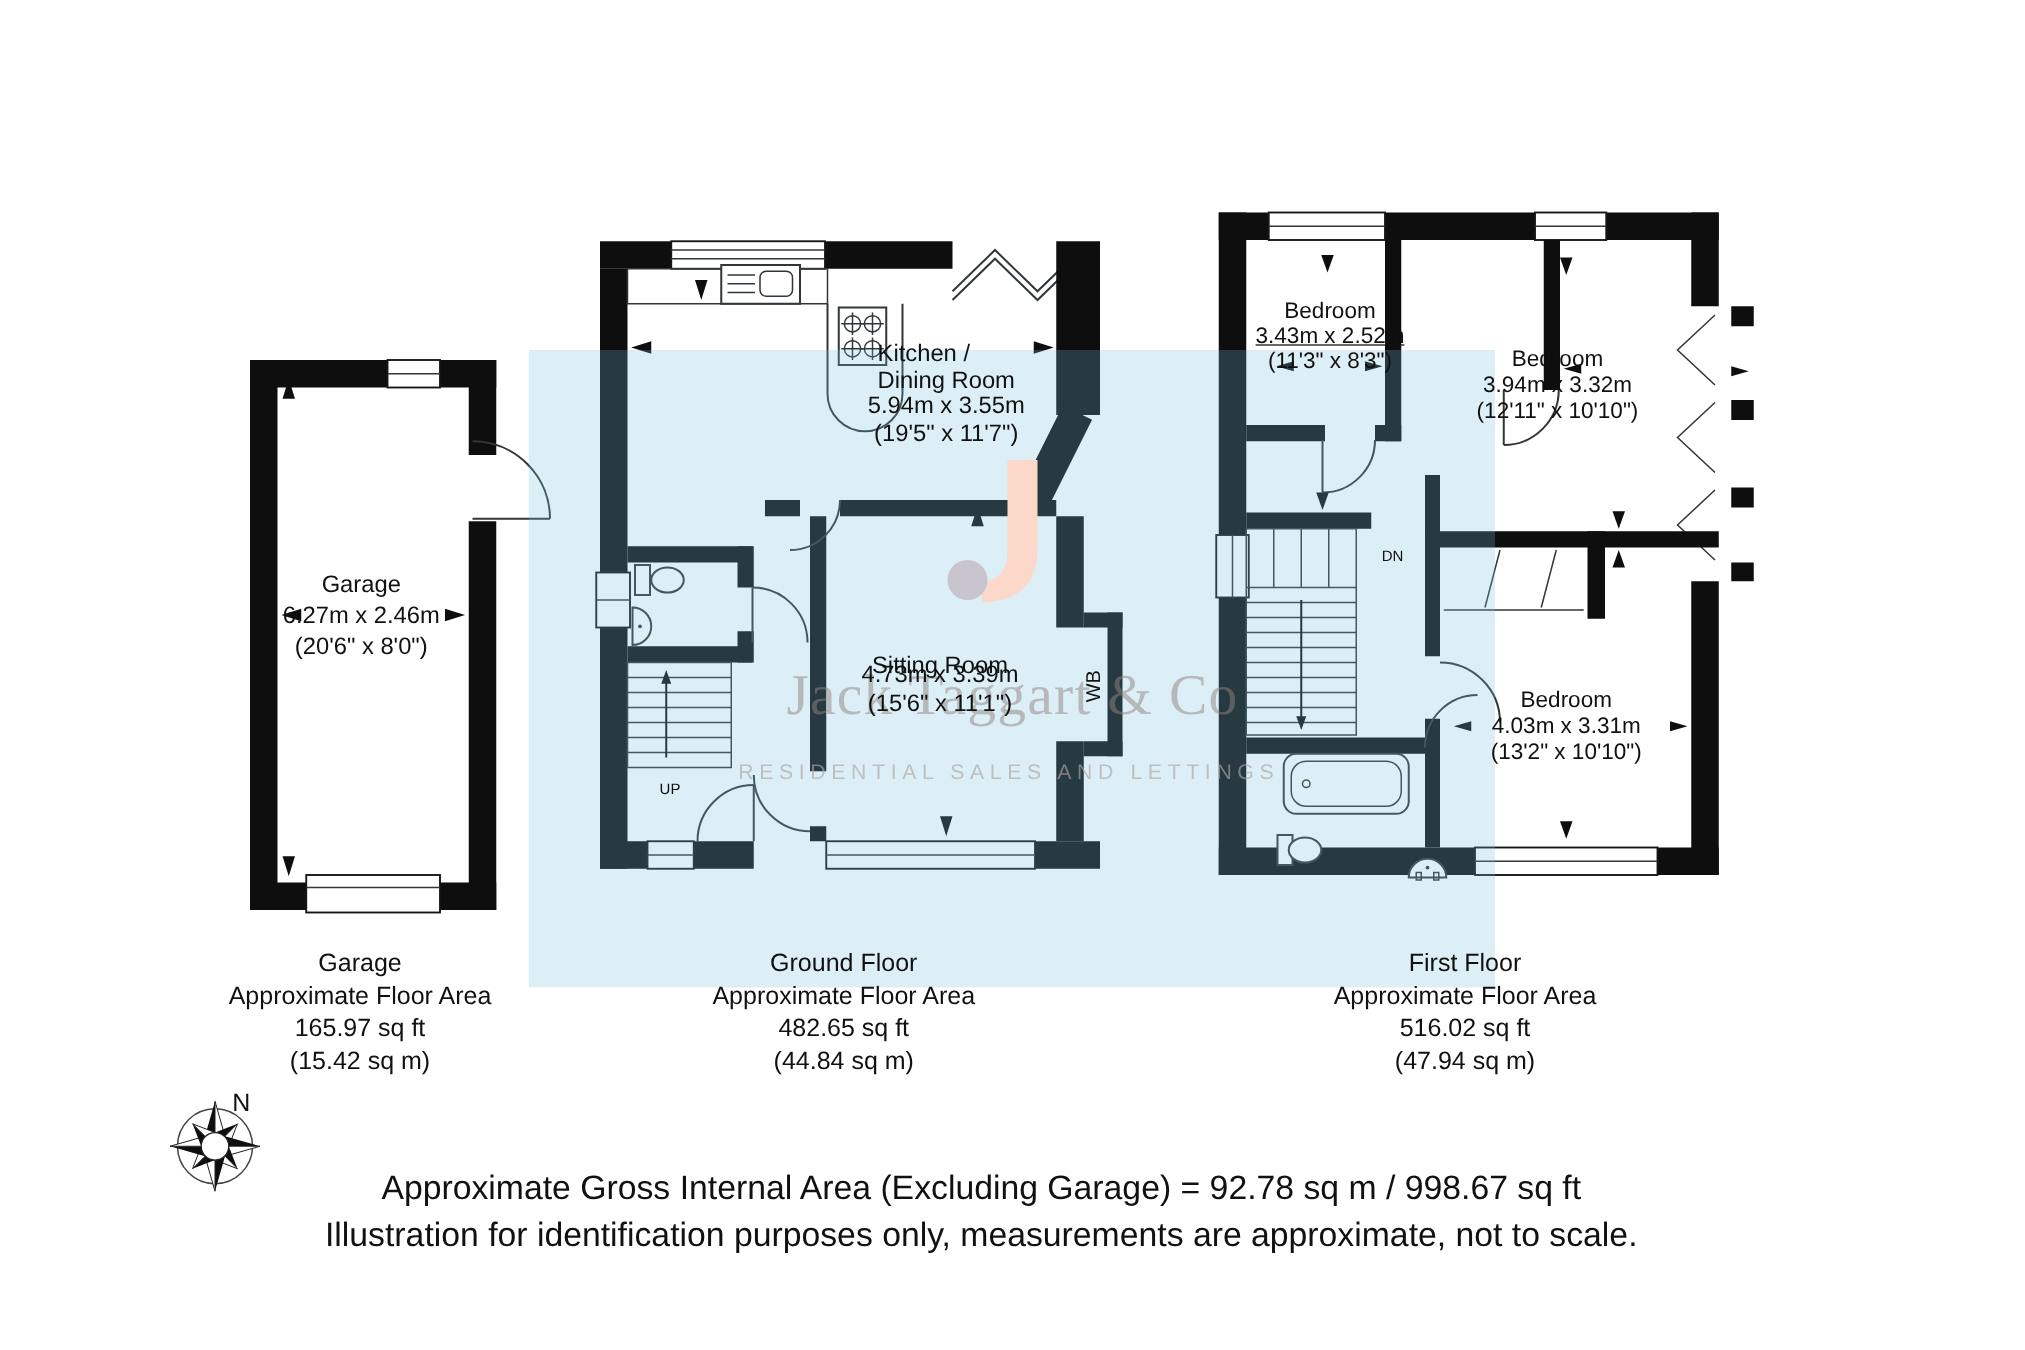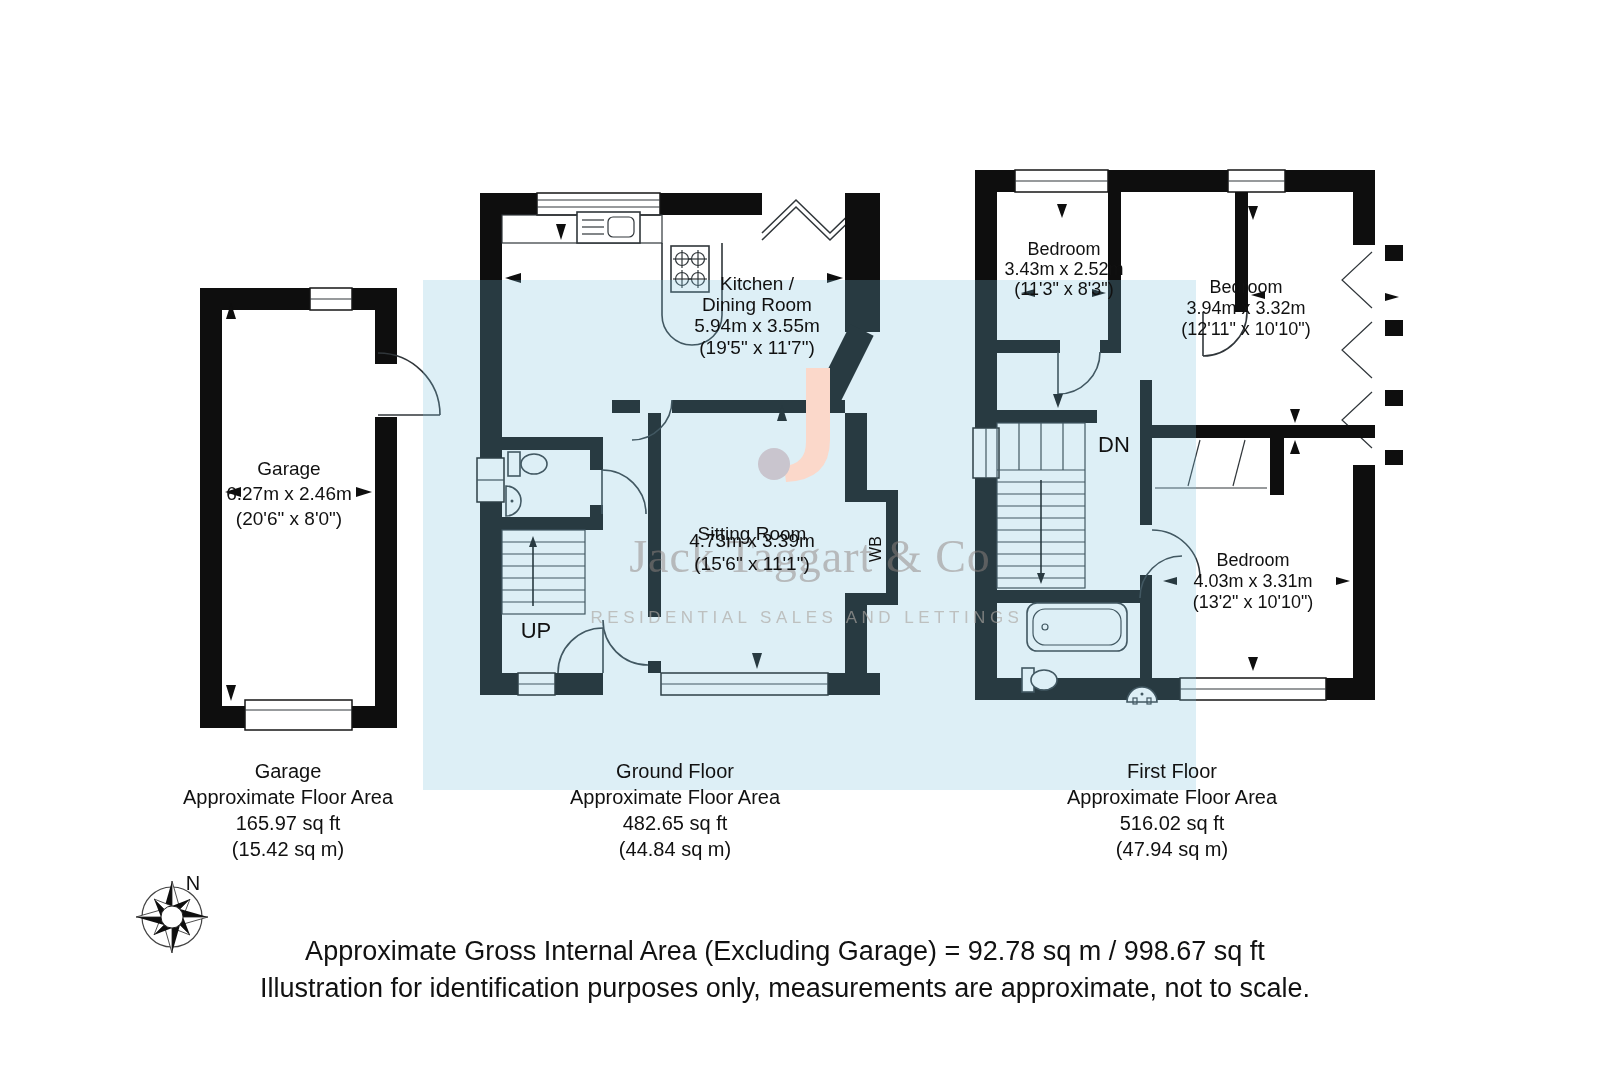--- a/index.html
+++ b/index.html
@@ -5,24 +5,24 @@
   html,body{margin:0;padding:0;background:#fff;}
   #stage{position:relative;width:1620px;height:1080px;background:#fff;overflow:hidden;
          font-family:"Liberation Sans",sans-serif;color:#111;}
   svg{position:absolute;left:0;top:0;}
   .w{fill:#0e0e0e;stroke:none;}
   .win{fill:#ffffff;stroke:#161616;stroke-width:1.5;}
   .tl{fill:none;stroke:#30363a;stroke-width:1.6;}
   .tl2{fill:none;stroke:#30363a;stroke-width:1.2;}
   .fx{fill:#ffffff;stroke:#30363a;stroke-width:1.6;}
   .arrow{fill:#0e0e0e;}
-  .lbl{position:absolute;transform:translate(-50%,-50%);text-align:center;
+  .lbl{position:absolute;transform:translate(-50%,-50%);
        font-size:19px;line-height:21px;white-space:pre-line;}
   .bed{font-size:18px;line-height:21px;}
-  .ann{position:absolute;transform:translate(-50%,-50%);font-size:22px;}
+  .ann{position:absolute;transform:translate(-50%,-50%);font-size:12px;}
   #wb-label{transform:translate(-50%,-50%) rotate(-90deg);font-size:16px;}
   #overlay{position:absolute;left:423px;top:280px;width:773px;height:510px;
            background:rgba(120,190,220,0.25);}
   #title{position:absolute;left:783px;top:68px;transform:translate(-50%,-50%);
          font-size:36px;font-weight:bold;letter-spacing:0.5px;}
   .area-block{position:absolute;transform:translate(-50%,0);text-align:center;
               font-size:20px;line-height:26px;top:758px;width:340px;}
   #footer1,#footer2{position:absolute;left:785px;transform:translate(-50%,-50%);
               font-size:27px;white-space:nowrap;}
   #footer1{top:951px;} #footer2{top:988px;}
@@ -282,21 +282,21 @@
   <div class="lbl" style="left:757px;top:294px;">Kitchen /
 Dining Room</div>
   <div class="lbl" style="left:757px;top:325px;">5.94m x 3.55m</div>
   <div class="lbl" style="left:757px;top:347px;">(19'5" x 11'7")</div>
 
   <div class="lbl" style="left:752px;top:533px;">Sitting Room</div>
   <div class="lbl" style="left:752px;top:540px;">4.73m x 3.39m</div>
   <div class="lbl" style="left:752px;top:563px;">(15'6" x 11'1")</div>
 
   <div class="lbl bed" style="left:1064px;top:249px;">Bedroom</div>
-  <div class="lbl bed" style="left:1064px;top:269px;">3.43m x 2.52m</div>
+  <div class="lbl bed" style="left:1064px;top:269px;text-decoration:underline;">3.43m x 2.52m</div>
   <div class="lbl bed" style="left:1064px;top:289px;">(11'3" x 8'3")</div>
 
   <div class="lbl bed" style="left:1246px;top:287px;">Bedroom</div>
   <div class="lbl bed" style="left:1246px;top:308px;">3.94m x 3.32m</div>
   <div class="lbl bed" style="left:1246px;top:329px;">(12'11" x 10'10")</div>
 
   <div class="lbl bed" style="left:1253px;top:560px;">Bedroom</div>
   <div class="lbl bed" style="left:1253px;top:581px;">4.03m x 3.31m</div>
   <div class="lbl bed" style="left:1253px;top:602px;">(13'2" x 10'10")</div>
 

